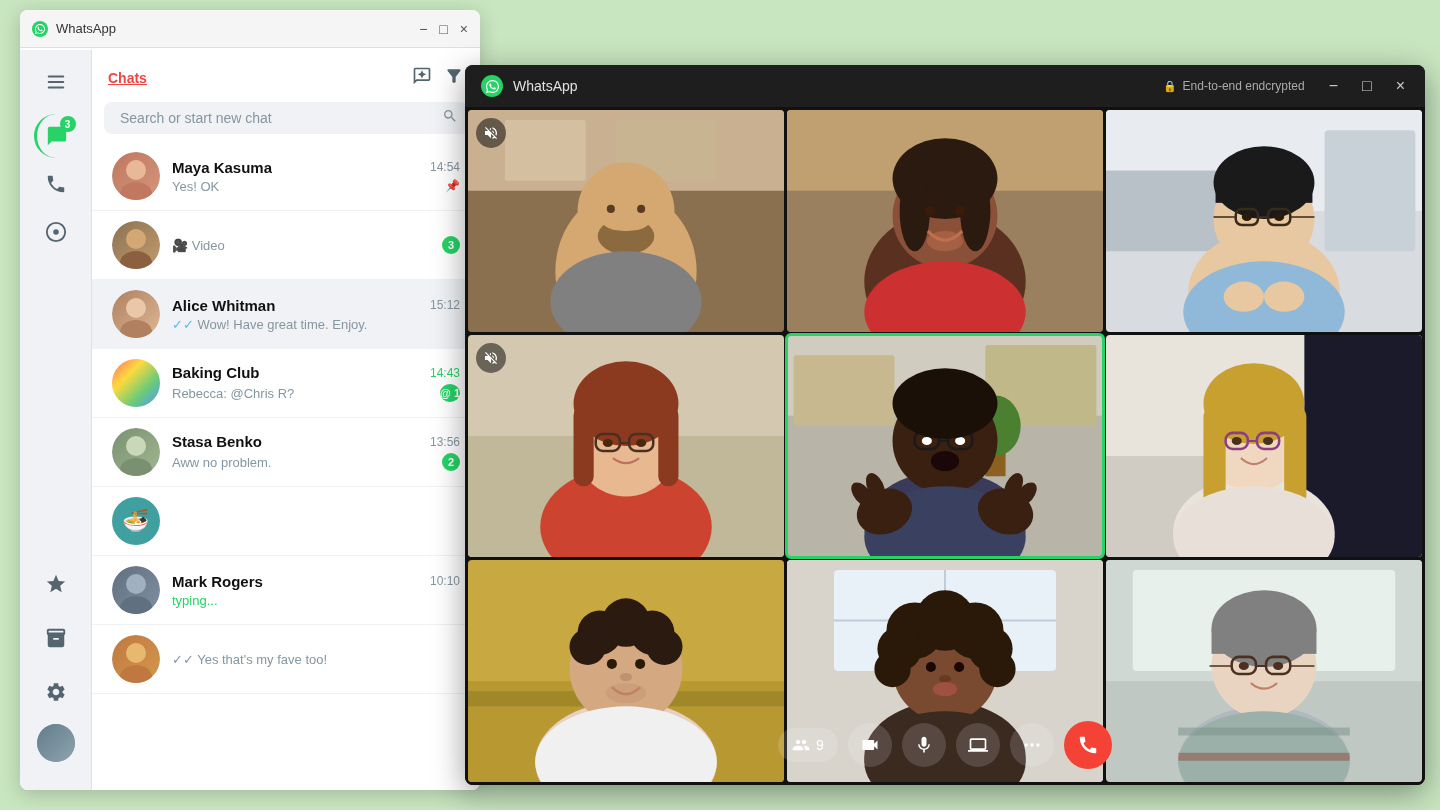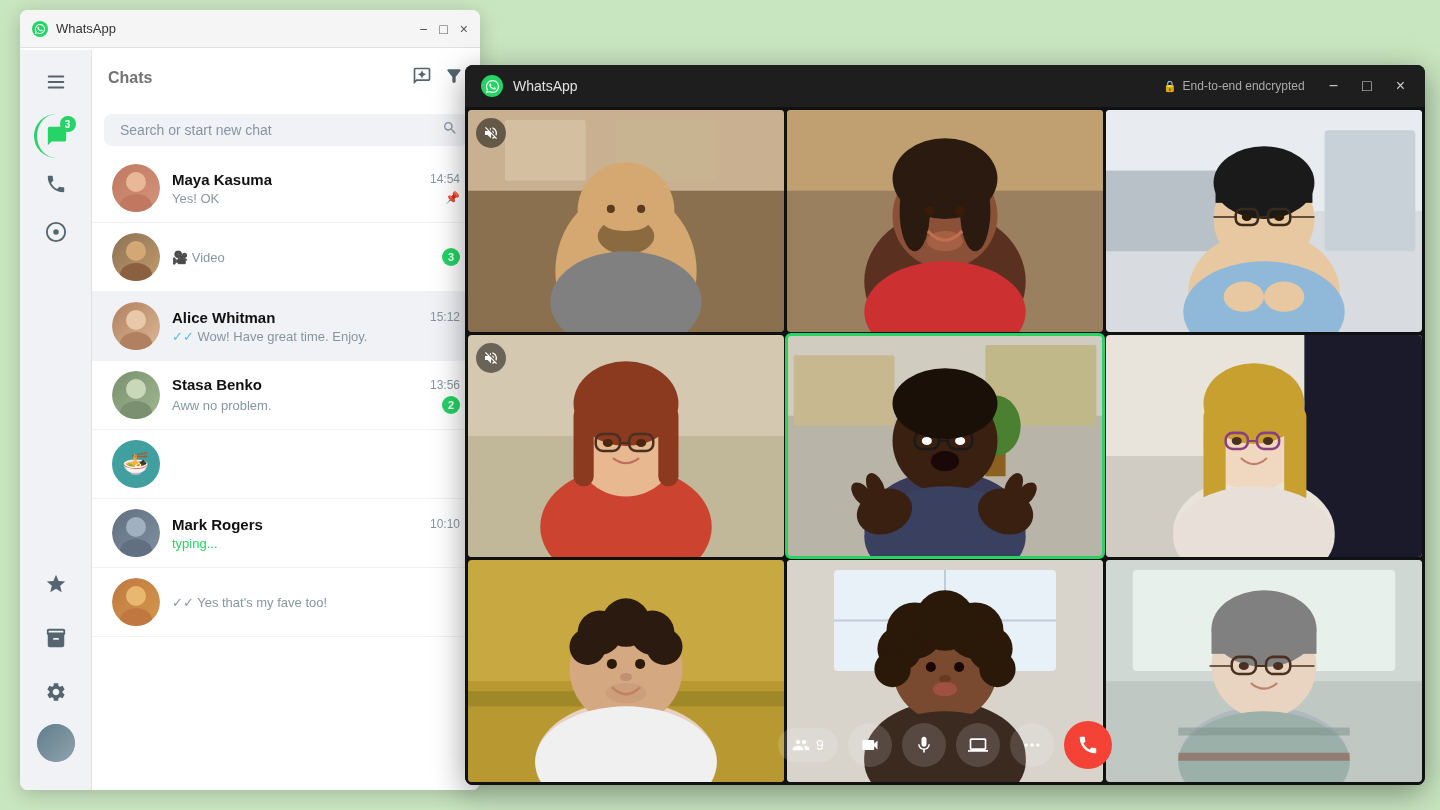--- a/index.html
+++ b/index.html
@@ -84,35 +84,36 @@
       background: #fff;
       display: flex;
       flex-direction: column;
     }
     .chat-list-header {
       display: flex;
       align-items: center;
       padding: 16px 16px 8px;
     }
     .chat-list-title {
-      font-size: 16px;
+      font-size: 14px;
       font-weight: 700;
-      color: #737373;
+      color: #ef4444;
       flex: 1;
+      text-decoration: underline;
     }
     .chat-header-icons {
       display: flex; gap: 12px;
     }
     .chat-header-icons svg {
       width: 20px; height: 20px;
       fill: #54656f;
       cursor: pointer;
     }
     .search-bar {
-      margin: 16px 12px 8px;
+      margin: 4px 12px 8px;
       position: relative;
     }
     .search-bar input {
       width: 100%;
       padding: 8px 36px 8px 16px;
       background: #f0f2f5;
       border: none;
       border-radius: 8px;
       font-size: 14px;
       color: #333;
@@ -525,20 +526,34 @@
           <div class="chat-name-row">
             <span class="chat-name">Alice Whitman</span>
             <span class="chat-time">15:12</span>
           </div>
           <div class="chat-preview">
             <span class="chat-preview-text"><span style="color:#53bdeb">✓✓</span> Wow! Have great time. Enjoy.</span>
           </div>
         </div>
       </div>
 
+      <div class="chat-item">
+        <div class="avatar av-green" style="background:linear-gradient(135deg,#ff6b6b,#ffd93d,#6bcb77,#4d96ff);">
+        </div>
+        <div class="chat-info">
+          <div class="chat-name-row">
+            <span class="chat-name">Baking Club</span>
+            <span class="chat-time green">14:43</span>
+          </div>
+          <div class="chat-preview">
+            <span class="chat-preview-text">Rebecca: @Chris R?</span>
+            <span class="unread-badge mention">@ 1</span>
+          </div>
+        </div>
+      </div>
 
       <div class="chat-item">
         <div class="avatar">
           <div style="width:100%;height:100%;background:linear-gradient(135deg,#7a9070,#a0b890);border-radius:50%;display:flex;align-items:center;justify-content:center;">
             <svg width="48" height="48" viewBox="0 0 48 48">
                 <circle cx="24" cy="18" r="10" fill="#c8d8b8"></circle>
                 <ellipse cx="24" cy="42" rx="16" ry="12" fill="#7a9070"></ellipse>
               </svg>
           </div>
         </div>

